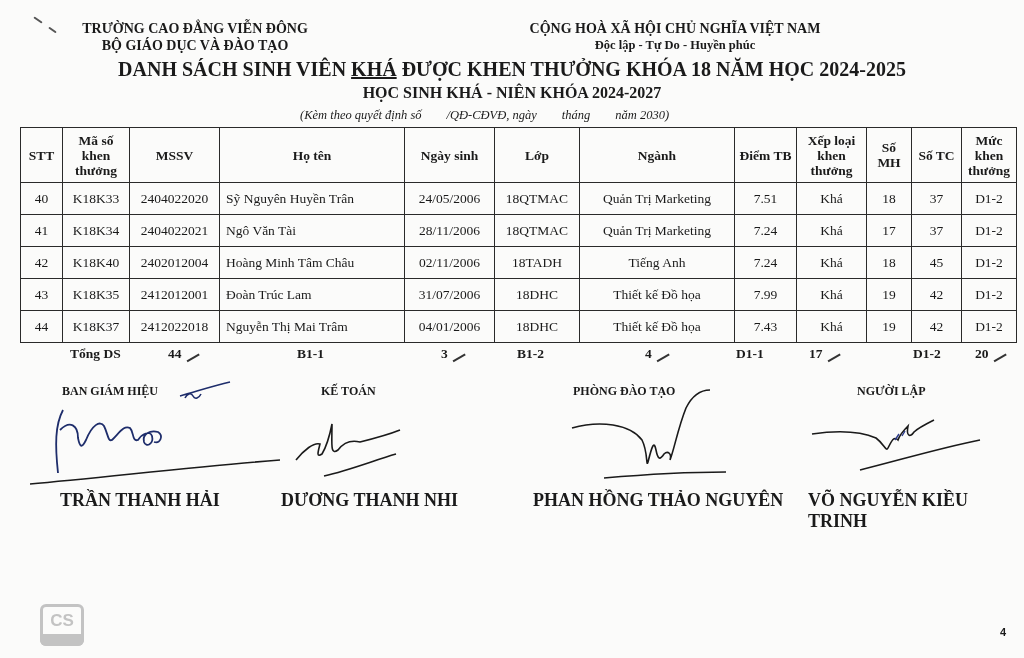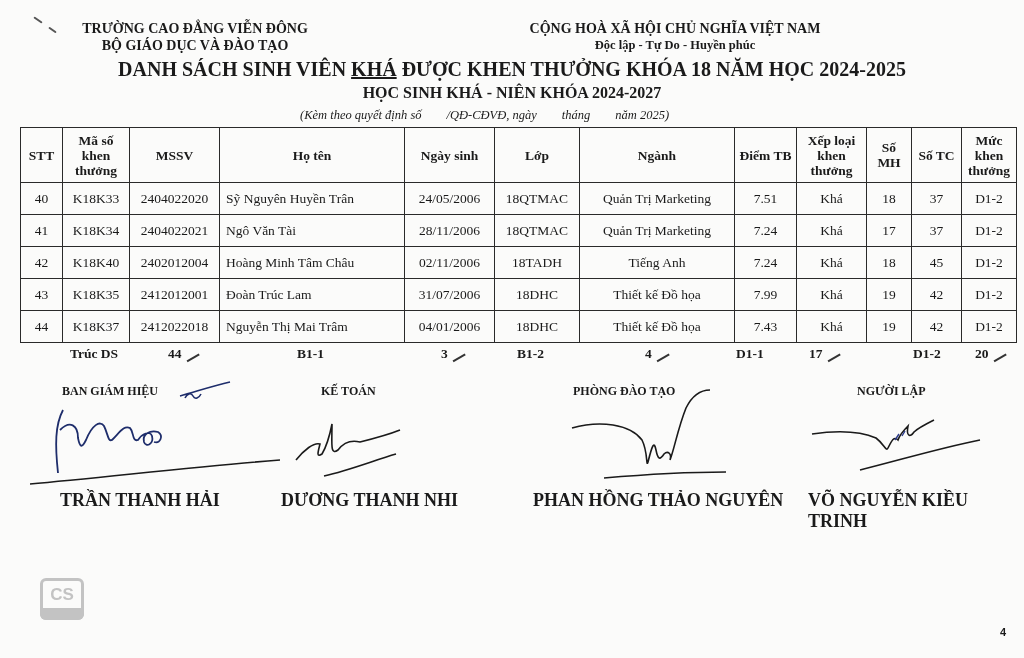--- a/index.html
+++ b/index.html
@@ -35,21 +35,21 @@
   table.main td.name { text-align:left; padding-left:6px; }
 
   .totals { position:absolute; top:346px; left:0; width:1024px; height:18px; font-size:13.5px; font-weight:bold; }
   .totals span { position:absolute; }
   .tick { display:inline-block; width:14px; height:1.5px; background:#333; transform:rotate(-30deg); margin-left:4px; vertical-align:middle; position:relative; top:3px; }
 
   .sig-title { position:absolute; top:384px; font-size:12px; font-weight:bold; }
   .sig-name { position:absolute; top:490px; font-size:18px; font-weight:bold; }
   svg.sig { position:absolute; overflow:visible; }
 
-  .watermark { position:absolute; left:40px; top:577px; height:44px; display:flex; align-items:center; color:#b8b8b8;text-align:right; }
+  .watermark { position:absolute; left:40px; top:603px; height:44px; display:flex; align-items:center; color:#b8b8b8;text-align:right; }
   .cs-logo {
     width:44px; height:42px; border:3px solid #c3c3c3; border-radius:6px; box-sizing:border-box;
     display:flex; align-items:center; justify-content:center;
     font-family:"Liberation Sans","DejaVu Sans",sans-serif; font-weight:bold; font-size:17px; color:#c3c3c3;
     position:relative;
   }
   .cs-logo::after { content:""; position:absolute; left:-3px; right:-3px; bottom:-3px; height:12px; background:#c3c3c3; border-radius:0 0 6px 6px; }
   .wm-text { font-family:"Liberation Sans","DejaVu Sans",sans-serif; font-size:36px; margin-left:14px; color:#b5b5b5; letter-spacing:-0.3px; }
   .page-num { position:absolute; left:1000px; top:626px; font-family:"Liberation Sans",sans-serif; font-size:11px; font-weight:bold; }
   .stray { position:absolute; background:#555; height:2px; border-radius:1px; }
@@ -66,21 +66,21 @@
 </div>
 <div class="abs hdr-right bold center">
   <div>CỘNG HOÀ XÃ HỘI CHỦ NGHĨA VIỆT NAM</div>
   <div class="sub">Độc lập - Tự Do - Huyền phúc</div>
 </div>
 
 <div class="abs title1 bold center">
   <span>DANH SÁCH SINH VIÊN </span><u>KHÁ</u><span> ĐƯỢC KHEN THƯỞNG KHÓA 18 NĂM HỌC 2024-2025</span>
 </div>
 <div class="abs title2 bold center">HỌC SINH KHÁ - NIÊN KHÓA 2024-2027</div>
-<div class="abs note">(Kèm theo quyết định số        /QĐ-CĐVĐ, ngày        tháng        năm 2025)</div>
+<div class="abs note">(Kèm theo quyết định số        /QĐ-CĐVĐ, ngày        tháng        năm 2030)</div>
 
 <table class="main">
   <colgroup>
     <col style="width:42px">
       <col style="width:67px">
       <col style="width:90px">
       <col style="width:185px">
     <col style="width:90px">
       <col style="width:85px">
       <col style="width:155px">
@@ -174,21 +174,21 @@
       <td>7.43</td>
       <td>Khá</td>
       <td>19</td>
       <td>42</td>
       <td>D1-2</td>
     </tr>
   </tbody>
 </table>
 
 <div class="totals">
-  <span style="left:70px">Trúc DS</span>
+  <span style="left:70px">Tổng DS</span>
   <span style="left:168px"><span style="position:static">44</span><i class="tick"></i></span>
   <span style="left:297px">B1-1</span>
   <span style="left:441px"><span style="position:static">3</span><i class="tick"></i></span>
   <span style="left:517px">B1-2</span>
   <span style="left:645px"><span style="position:static">4</span><i class="tick"></i></span>
   <span style="left:736px">D1-1</span>
   <span style="left:809px"><span style="position:static">17</span><i class="tick"></i></span>
   <span style="left:913px">D1-2</span>
   <span style="left:975px"><span style="position:static">20</span><i class="tick"></i></span>
 </div>

